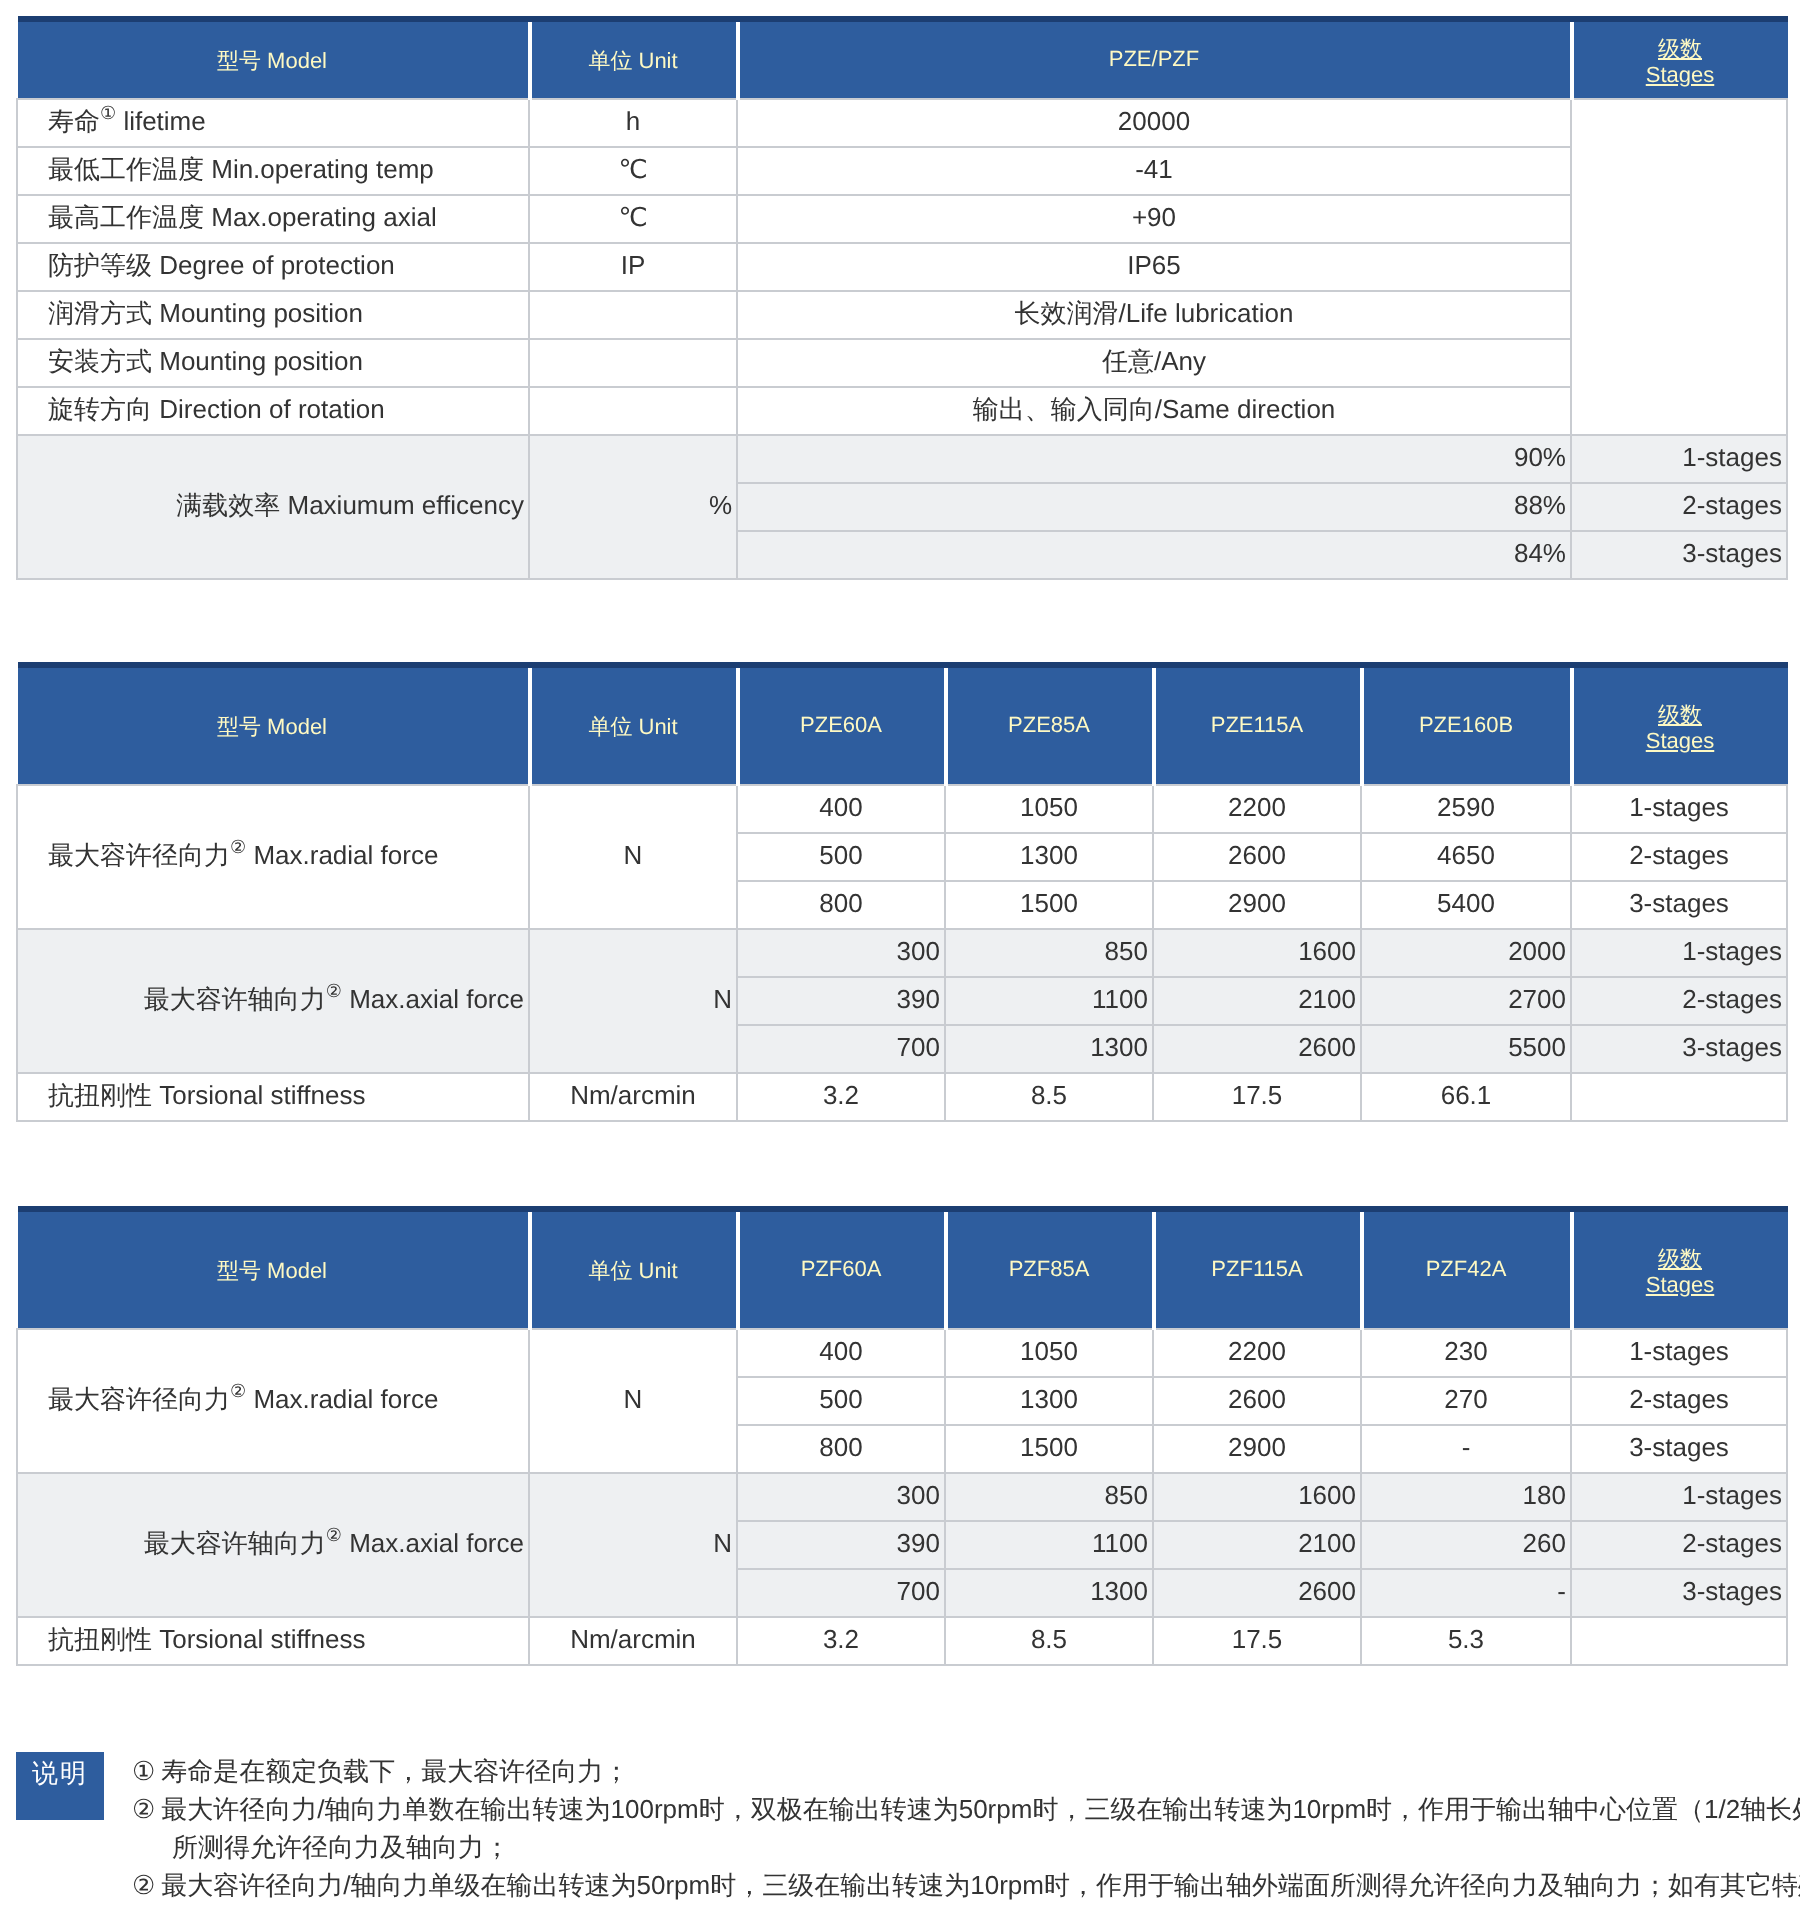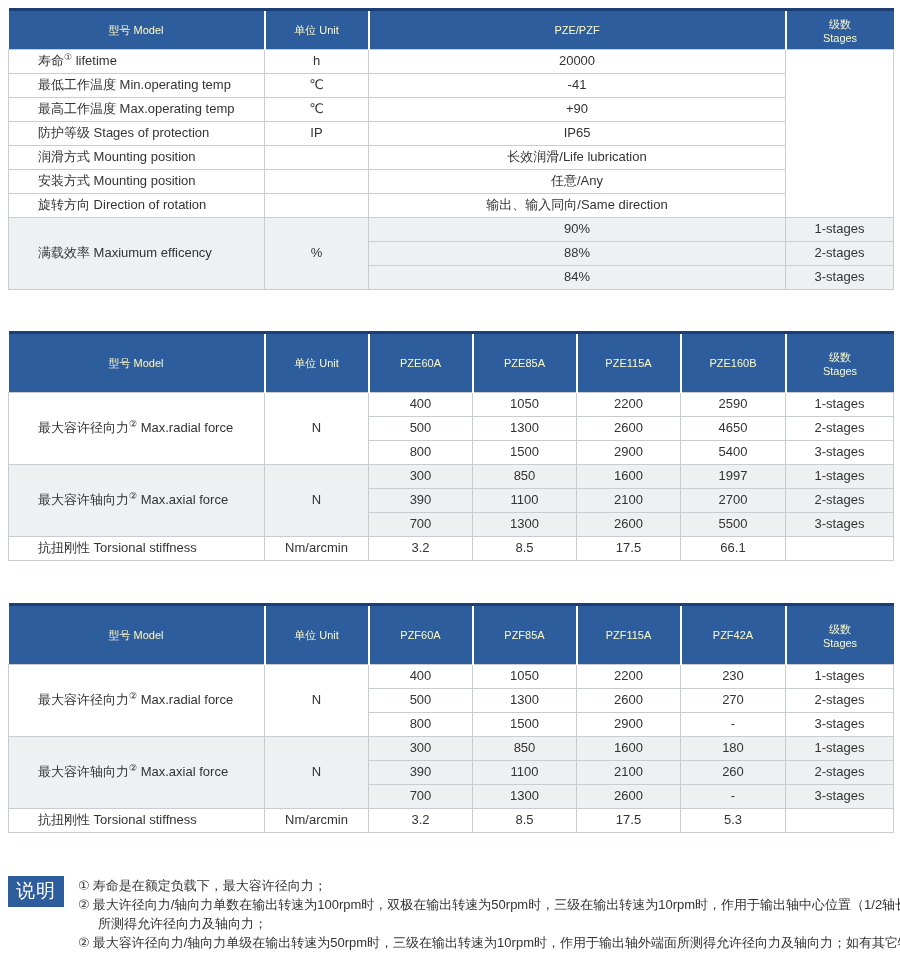--- a/index.html
+++ b/index.html
@@ -17,29 +17,29 @@
     background:#2e5d9e;color:#fef9c3;font-weight:normal;font-size:11px;
     border-left:2px solid #ffffff;padding:0;text-align:center;vertical-align:middle;
   }
   table.spec th:first-child{border-left:none;}
   table.spec.t1 th{height:38px;}
   table.spec.t2 th{height:58px;}
   table.spec td{
     border:1px solid #c9ccd1;text-align:center;vertical-align:middle;
     height:23px;padding:0 2px;background:#ffffff;line-height:1.15;
   }
-  table.spec td.label{text-align:left;padding-left:29px;}
-  table.spec tr.alt td{background:#eef0f2;}
+  table.spec td.label{text-align:left;padding-left:15px;}
+  table.spec tr.alt td{background:#eef0f2;text-align:right;}
   sup{font-size:9px;line-height:0;}
-  .prewrap{white-space:pre-line;}
+  .prewrap{white-space:pre-line;text-decoration:underline;}
   .gap1{height:41px;} .gap2{height:42px;} .gap3{height:43px;}
   .notes{display:flex;align-items:flex-start;margin-left:0;width:885px;}
   .badge{
-    flex:none;background:#2e5d9e;color:#ffffff;font-size:19px;
-    padding:2px 8px 3px 8px;letter-spacing:1px;
+    flex:none;background:#2e5d9e;color:#ffffff;font-size:13px;
+    padding:2px 8px 14px 8px;letter-spacing:1px;
   }
   .note-list{margin-left:14px;font-size:13px;color:#333333;}
   .note{padding-left:20px;text-indent:-20px;line-height:19px;width:845px;}
   .note .num{margin-right:3px;}
 </style>
 </head>
 <body>
 
 <div class="page">
 
@@ -65,26 +65,26 @@
         <td>h</td>
         <td>20000</td>
         <td rowspan="7"></td>
       </tr>
       <tr>
         <td class="label">最低工作温度 Min.operating temp</td>
         <td>℃</td>
         <td>-41</td>
       </tr>
       <tr>
-        <td class="label">最高工作温度 Max.operating temp</td>
+        <td class="label">最高工作温度 Max.operating axial</td>
         <td>℃</td>
         <td>+90</td>
       </tr>
       <tr>
-        <td class="label">防护等级 Stages of protection</td>
+        <td class="label">防护等级 Degree of protection</td>
         <td>IP</td>
         <td>IP65</td>
       </tr>
       <tr>
         <td class="label">润滑方式 Mounting position</td>
         <td></td>
         <td>长效润滑/Life lubrication</td>
       </tr>
       <tr>
         <td class="label">安装方式 Mounting position</td>
@@ -160,21 +160,21 @@
         <td>2900</td>
         <td>5400</td>
         <td>3-stages</td>
       </tr>
       <tr class="alt">
         <td class="label" rowspan="3"><span>最大容许轴向力</span><sup>②</sup><span> Max.axial force</span></td>
         <td rowspan="3">N</td>
         <td>300</td>
         <td>850</td>
         <td>1600</td>
-        <td>1997</td>
+        <td>2000</td>
         <td>1-stages</td>
       </tr>
       <tr class="alt">
         <td>390</td>
         <td>1100</td>
         <td>2100</td>
         <td>2700</td>
         <td>2-stages</td>
       </tr>
       <tr class="alt">

